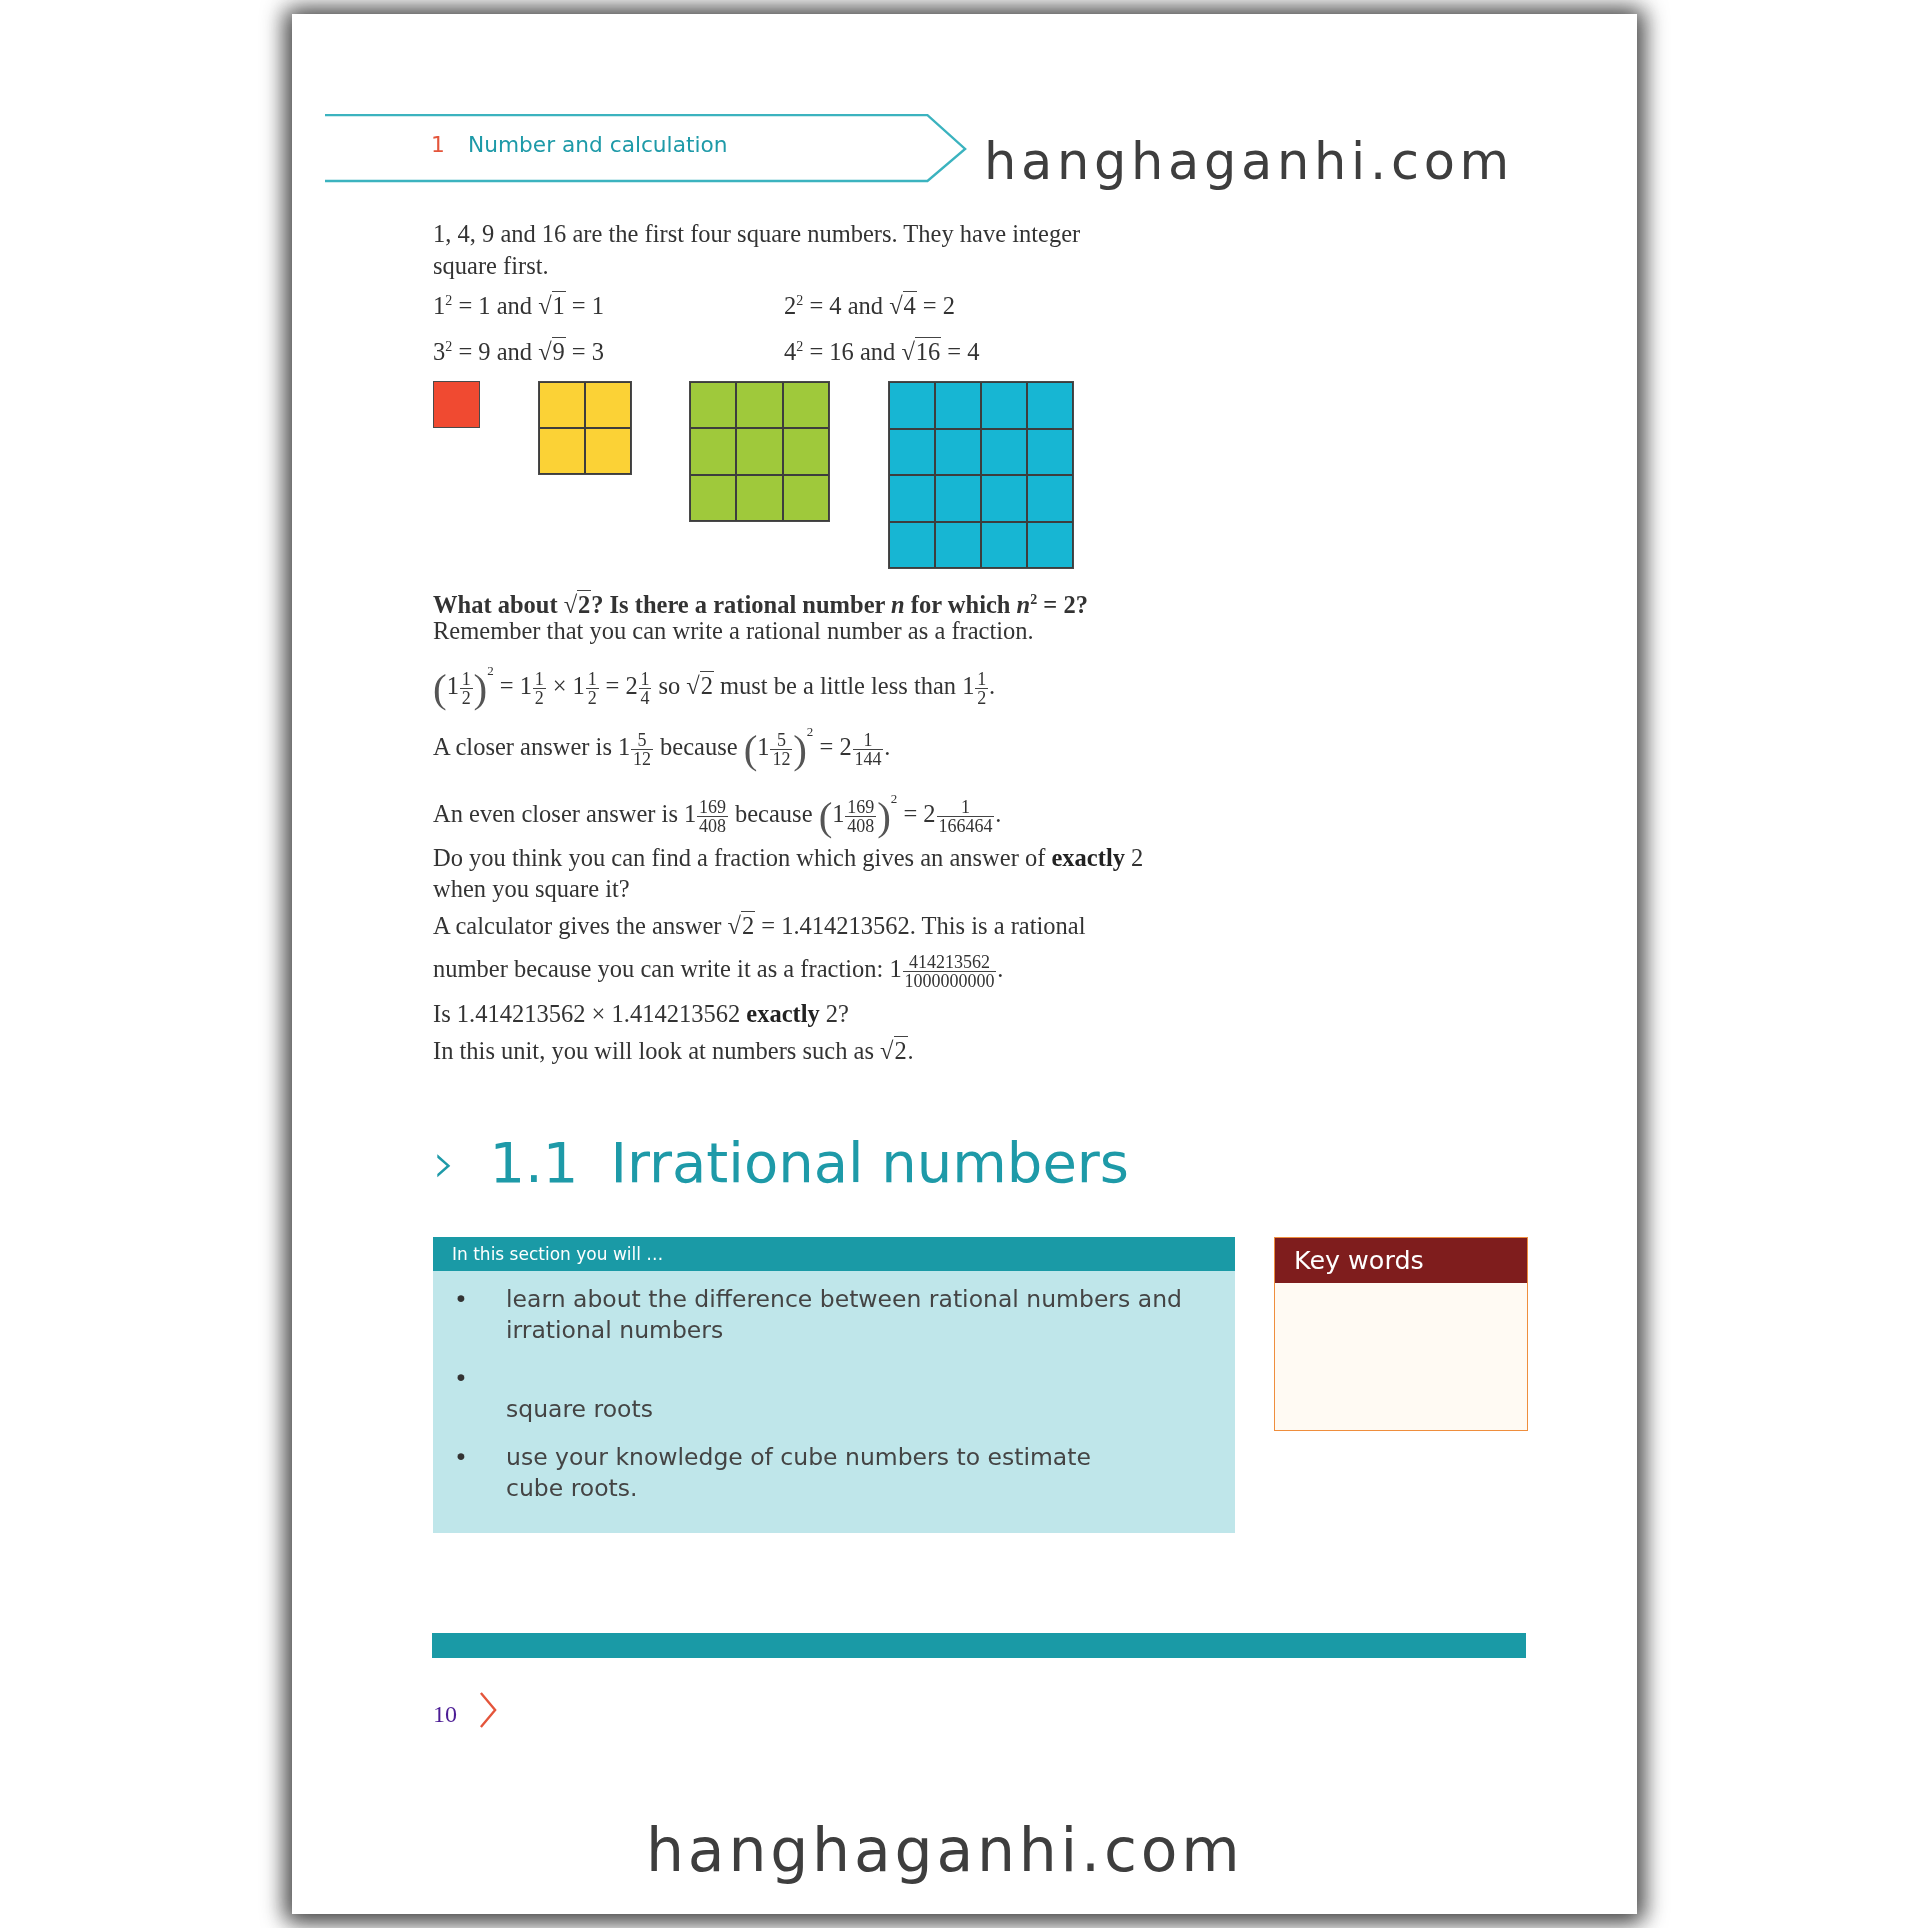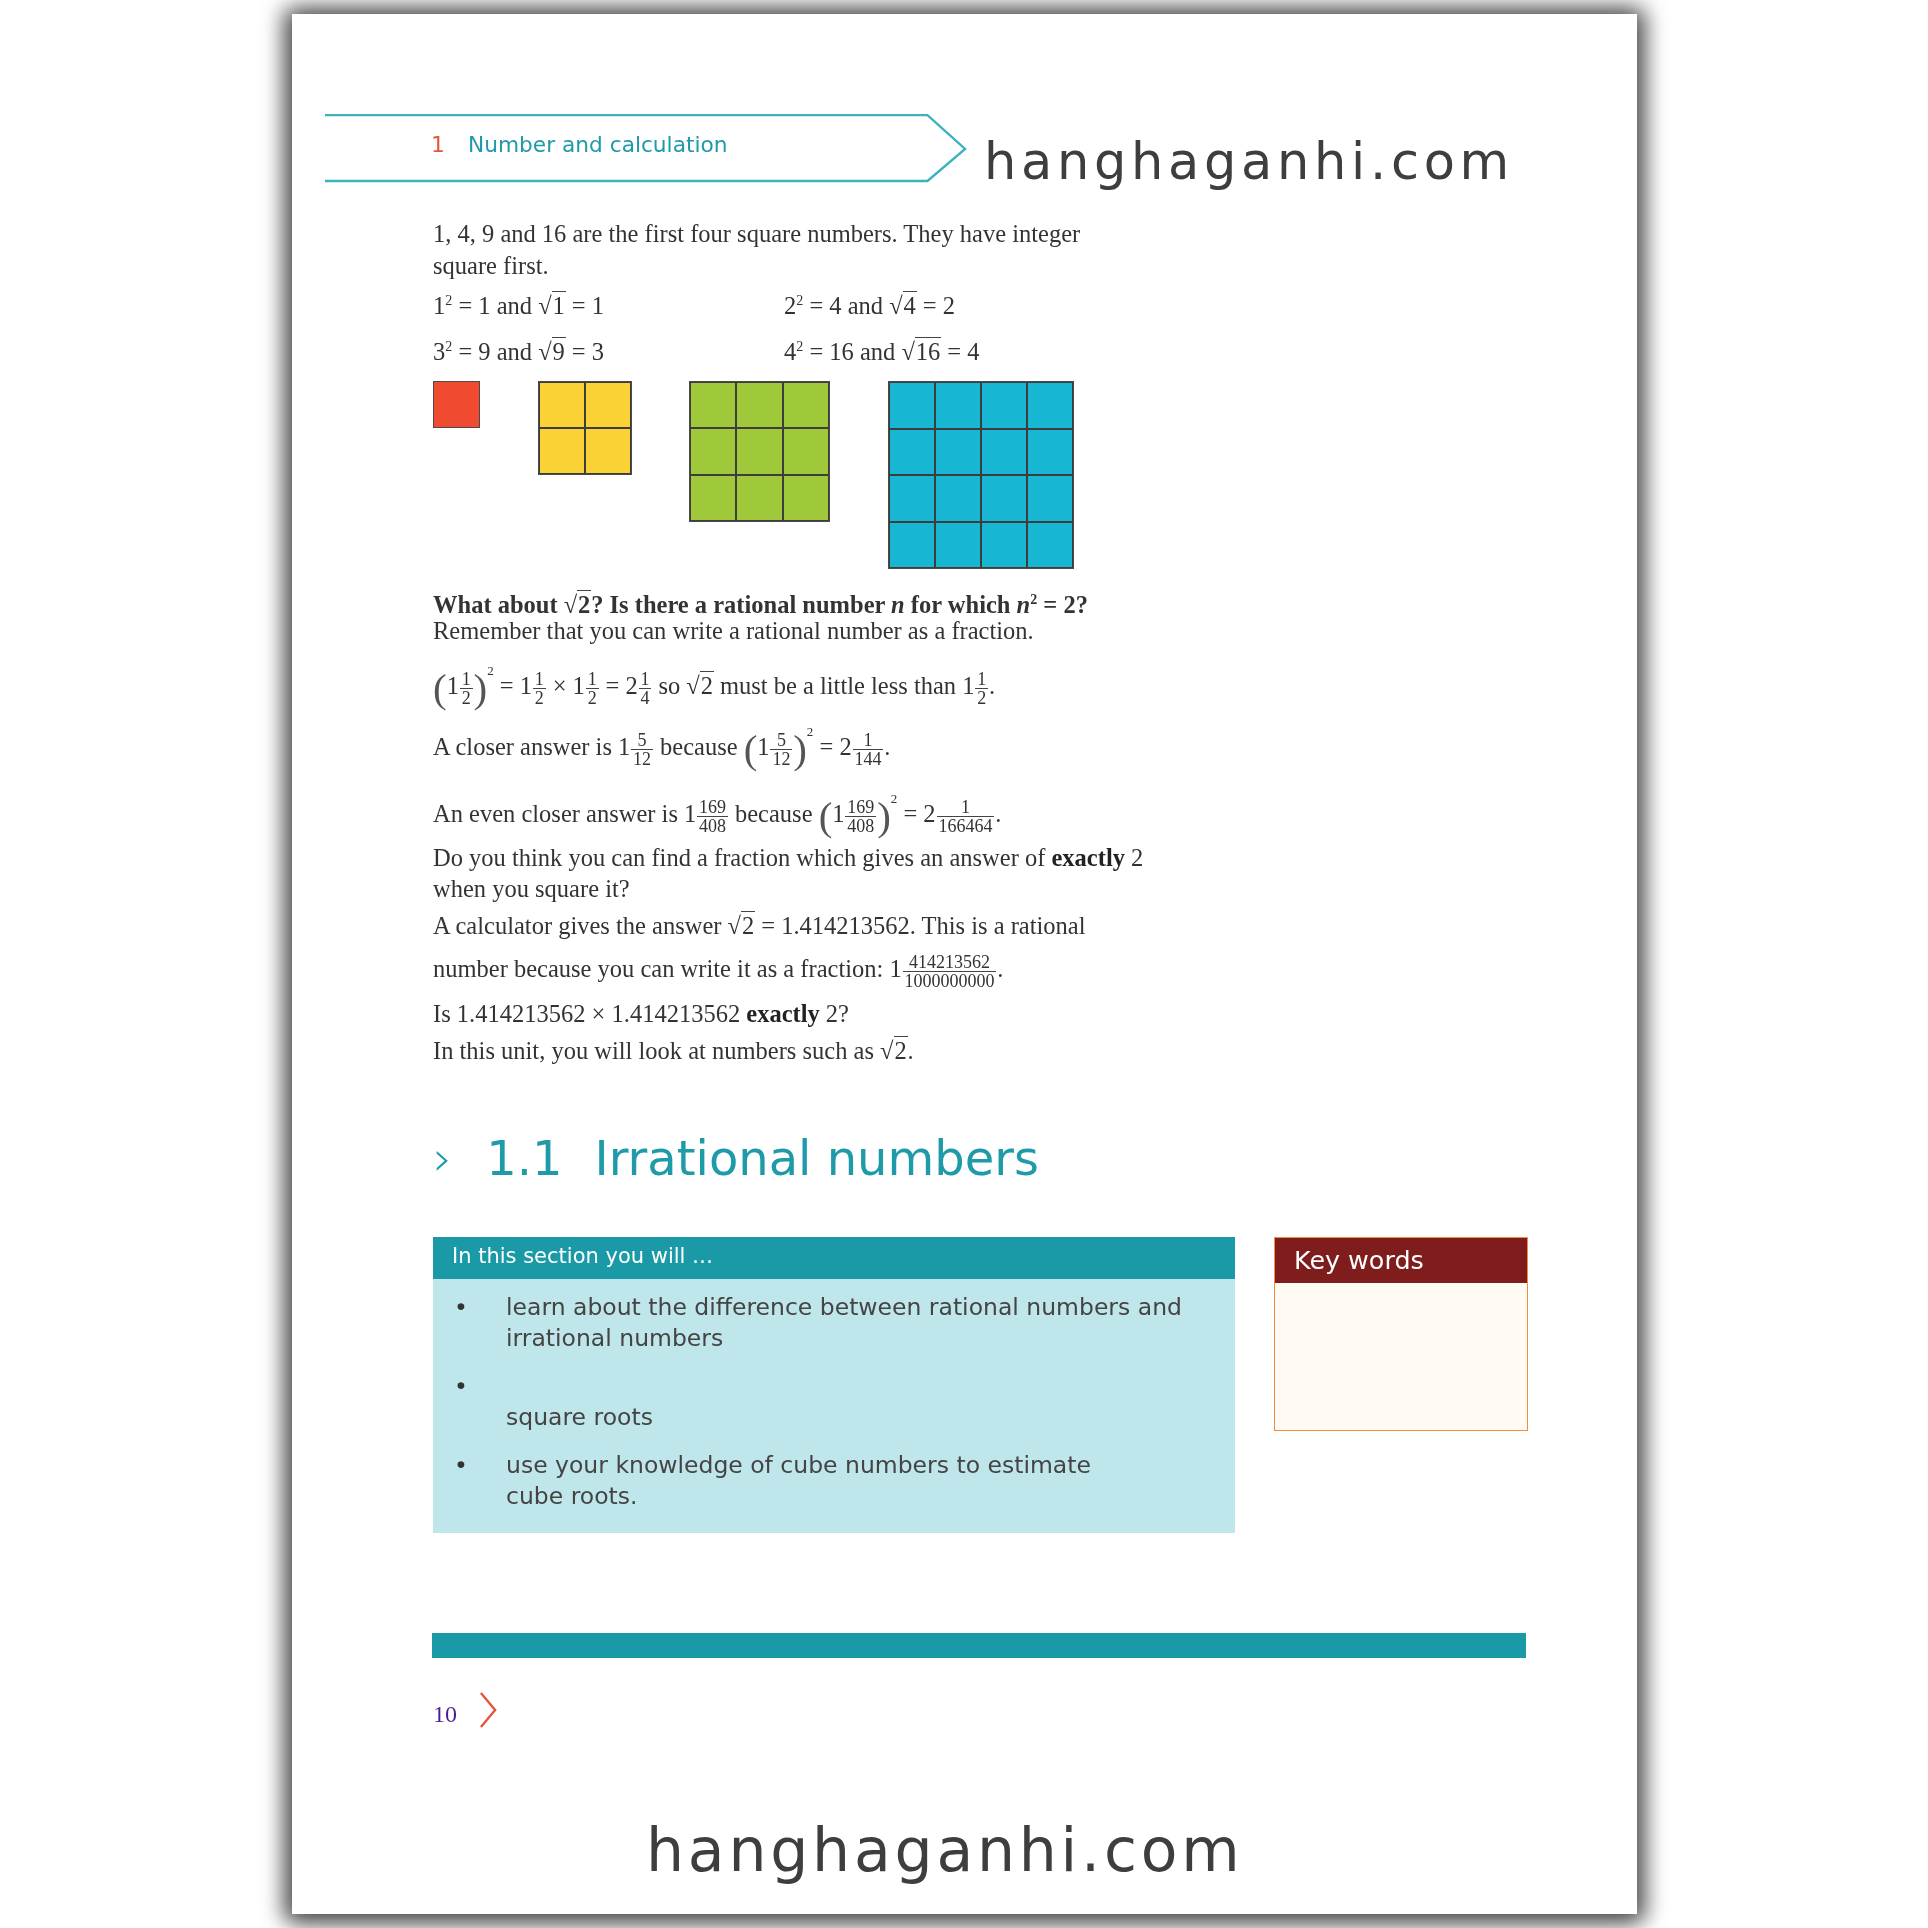--- a/index.html
+++ b/index.html
@@ -32,27 +32,27 @@
   .sup { font-size: 13px; vertical-align: 19px; }
   .sup-small { font-size: 14px; vertical-align: 9.4px; }
   .sqrt { display: inline-block; }
   .sqrt .rad { border-top: 1.4px solid #444; padding: 0 0.9px; }
 
   
   .sq-grid { position: absolute; display: grid; border: 1.4px solid #4a4a4a; }
   .sq-grid .cell { border: 0.9px solid #3d3d3d; }
 
   
-  .section-heading { position: absolute; left: 433px; top: 1130px; font-family: "DejaVu Sans", sans-serif; font-size: 48px; color: #1e9aa8; white-space: nowrap; }
+  .section-heading { position: absolute; left: 433px; top: 1130px; font-family: "DejaVu Sans", sans-serif; font-size: 56px; color: #1e9aa8; white-space: nowrap; }
   .section-heading .chev { margin-right: 34px; font-weight: 300; }
   .section-heading .num { margin-right: 32px; }
 
   
   .objectives { position: absolute; left: 433px; top: 1237px; width: 802px; height: 296px; background: #bfe6ea; }
-  .objectives-head { height: 42px; background: #1a9aa6; color: #ffffff; font-family: "DejaVu Sans", sans-serif; font-size: 21px; padding: 6.6px 0 0 19px; }
+  .objectives-head { height: 34px; background: #1a9aa6; color: #ffffff; font-family: "DejaVu Sans", sans-serif; font-size: 17px; padding: 6.6px 0 0 19px; }
   .objectives ul { list-style: none; padding: 13px 0 0 0; }
   .objectives li { position: relative; font-family: "DejaVu Sans", sans-serif; font-size: 23.5px; color: #444; line-height: 31px; padding-left: 73px; margin-bottom: 17px; width: 753px; }
   .objectives li .bullet { position: absolute; left: 21px; top: 0; color: #333; }
 
   
   .keywords { position: absolute; left: 1274px; top: 1237px; width: 254px; height: 194px; border: 1.9px solid #ef8e3d; background: #fffaf3; }
   .keywords-head { height: 45px; background: #7f1d1d; color: #ffffff; font-family: "DejaVu Sans", sans-serif; font-size: 25.4px; padding: 6.6px 0 0 19px; }
   .keywords ul { list-style: none; padding: 11.3px 0 0 19px; }
   .keywords li { font-family: "DejaVu Sans", sans-serif; font-size: 23.5px; color: #ef8e3d; line-height: 40px; }
 

